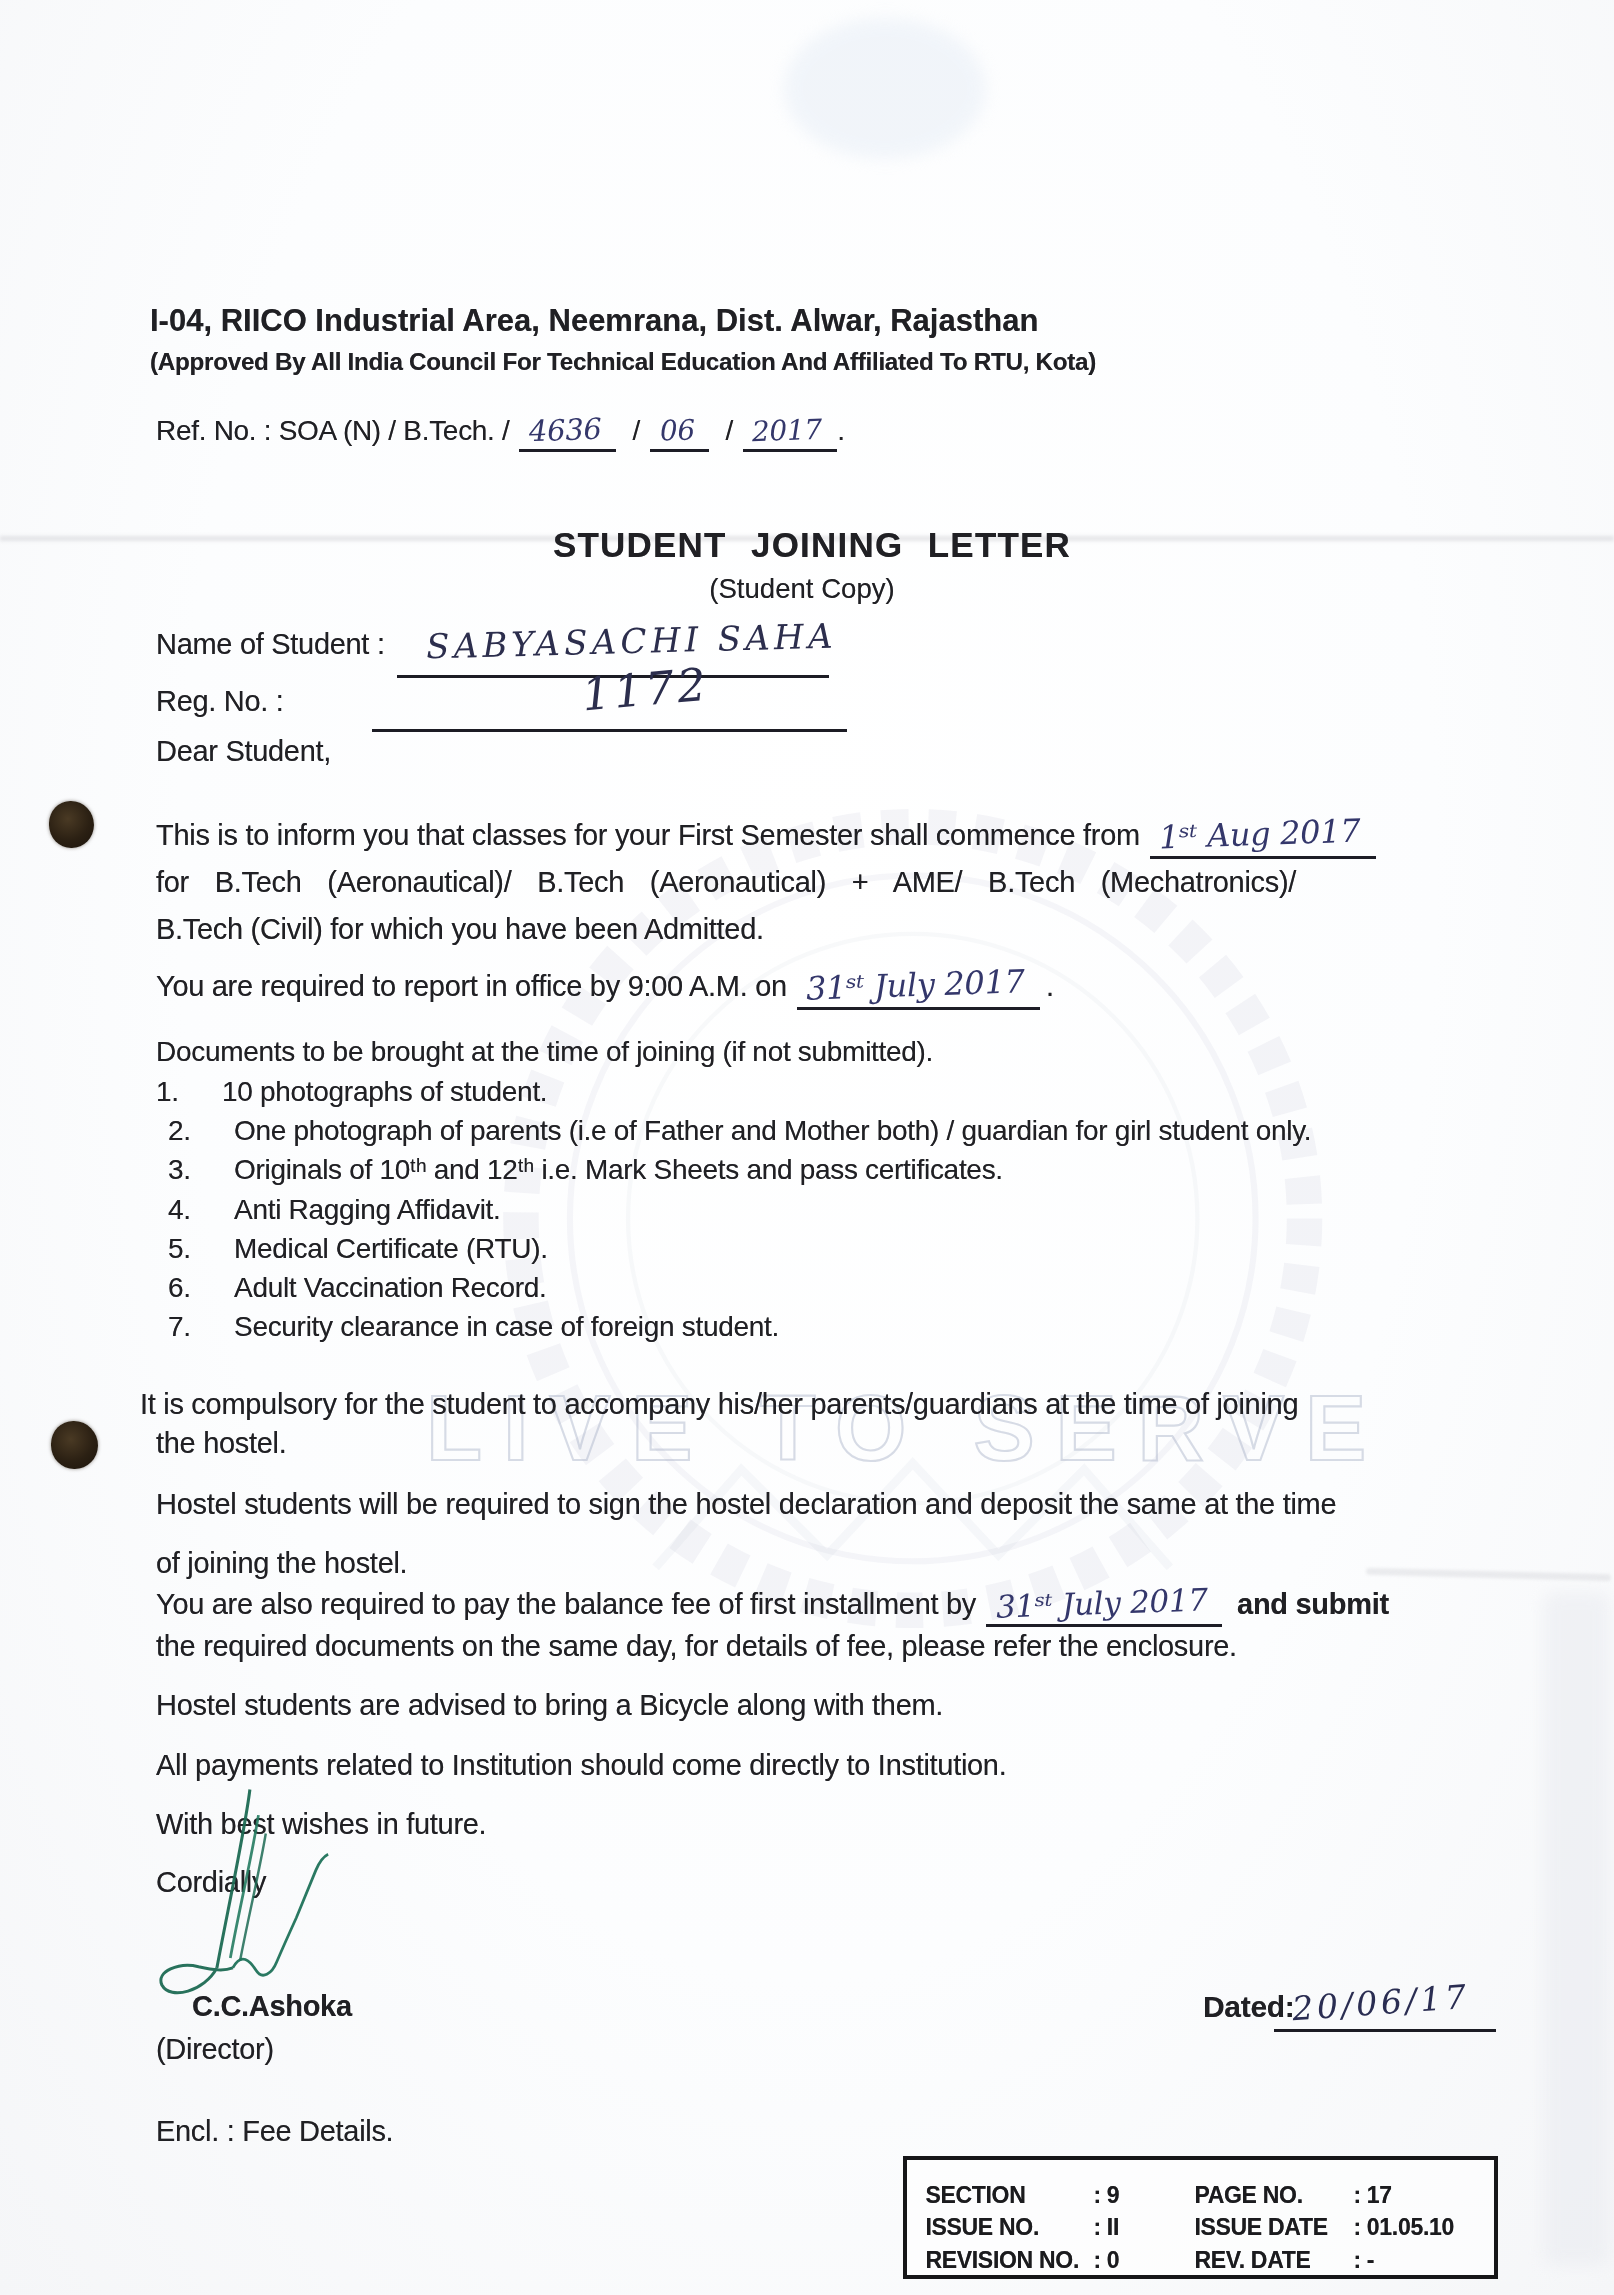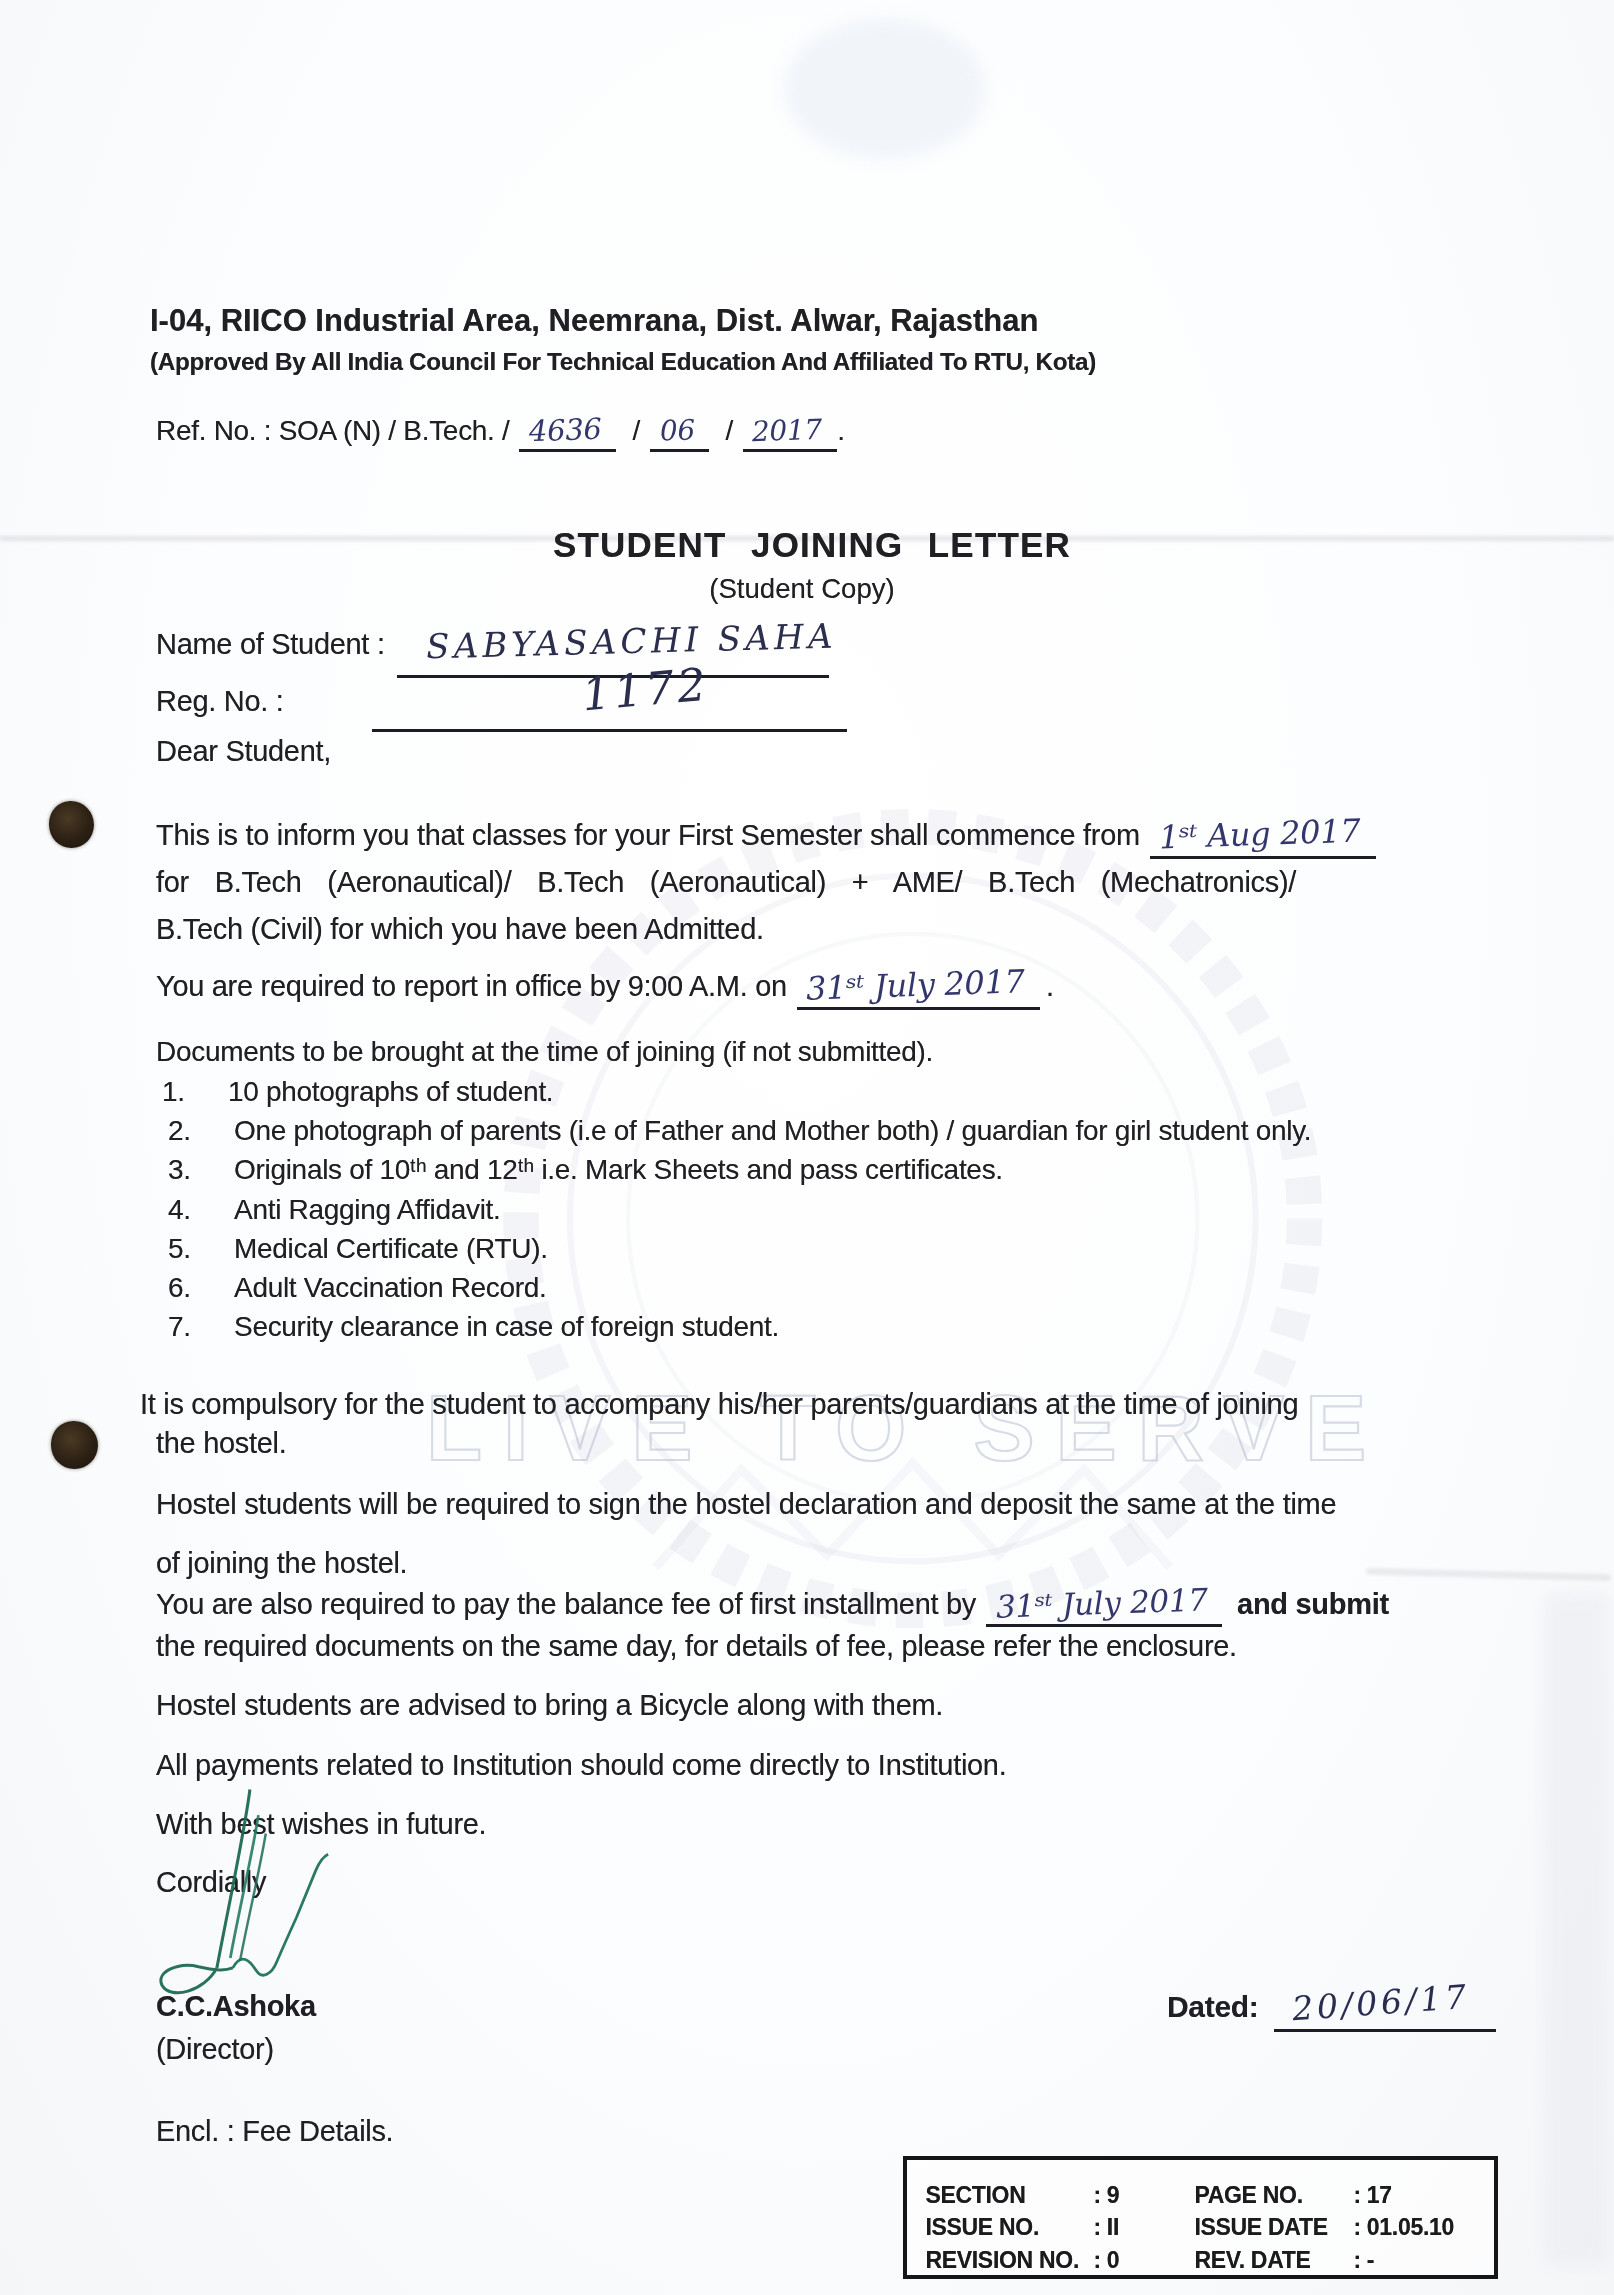--- a/index.html
+++ b/index.html
@@ -6,21 +6,21 @@
   .page{
     position:relative; width:1614px; height:2295px; overflow:hidden;
     background:radial-gradient(ellipse at 50% 38%, #ffffff 0%, #fcfdfe 55%, #f5f6f8 100%);
     font-family:"Liberation Sans","DejaVu Sans",sans-serif;
     color:#1f1f22;
   }
   .ln{
     position:absolute; white-space:nowrap; font-size:29px; letter-spacing:-0.3px;
     color:#202024; text-shadow:0 0 0.6px rgba(30,30,34,.55);
   }
-  .bold{font-weight:bold;}
+  .bold{font-weight:bold;margin-left:36px;}
   .school{
     font-family:"DejaVu Serif","Liberation Serif",serif; font-weight:bold;
     font-size:61px; letter-spacing:0.6px; text-shadow:0 0 0.6px rgba(0,0,0,.8);
   }
   .addr{font-size:31px; font-weight:bold; letter-spacing:0;}
   .approved{font-size:24.5px; font-weight:bold; letter-spacing:-0.3px; transform:scaleX(.99); transform-origin:left;}
   .title{font-size:35px; font-weight:bold; letter-spacing:1.2px; word-spacing:13.5px;}
   .subtitle{font-size:27.6px; letter-spacing:0;}
   .hand{
     display:inline-block; font-family:"DejaVu Serif","DejaVu Sans",serif; font-style:italic;
@@ -98,21 +98,21 @@
   </div>
   <div class="ln" style="left:156px;top:866px;word-spacing:18px;">for B.Tech (Aeronautical)/ B.Tech (Aeronautical) + AME/ B.Tech (Mechatronics)/</div>
   <div class="ln" style="left:156px;top:913px;">B.Tech (Civil) for which you have been Admitted.</div>
 
   <div class="ln" style="left:156px;top:969px;">
     <span>You are required to report in office by 9:00 A.M. on</span><span class="uline"><span class="hand" style="font-size:32px;">31ˢᵗ July 2017</span></span><span style="margin-left:6.1px;">.</span>
   </div>
 
   <div class="ln" style="left:156px;top:1036px;font-size:28px;">Documents to be brought at the time of joining (if not submitted).</div>
 
-  <div class="ln" style="left:162px;top:1076px;font-size:28px;">
+  <div class="ln" style="left:156px;top:1076px;font-size:28px;">
     <span class="doc-no">1.</span><span>10 photographs of student.</span>
   </div>
   <div class="ln" style="left:168px;top:1115px;font-size:28px;">
     <span class="doc-no">2.</span><span>One photograph of parents (i.e of Father and Mother both) / guardian for girl student only.</span>
   </div>
   <div class="ln" style="left:168px;top:1154px;font-size:28px;">
     <span class="doc-no">3.</span><span>Originals of 10ᵗʰ and 12ᵗʰ i.e. Mark Sheets and pass certificates.</span>
   </div>
   <div class="ln" style="left:168px;top:1194px;font-size:28px;">
     <span class="doc-no">4.</span><span>Anti Ragging Affidavit.</span>

